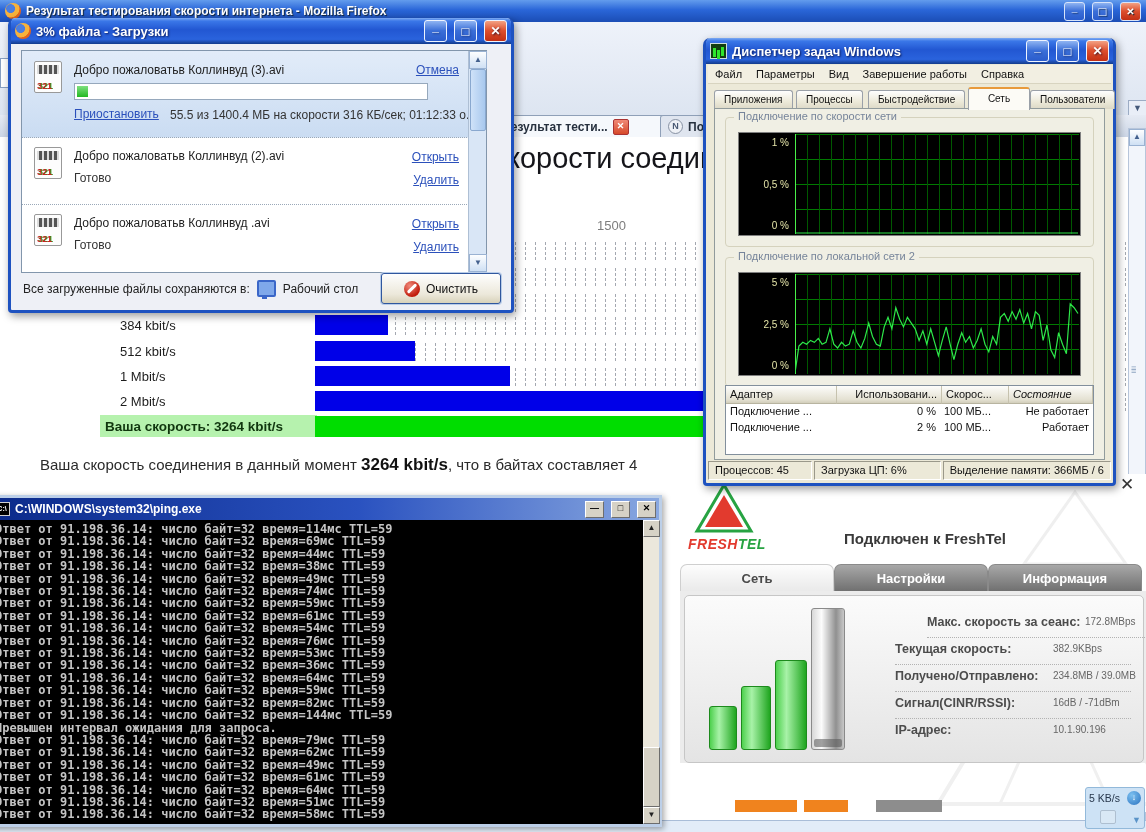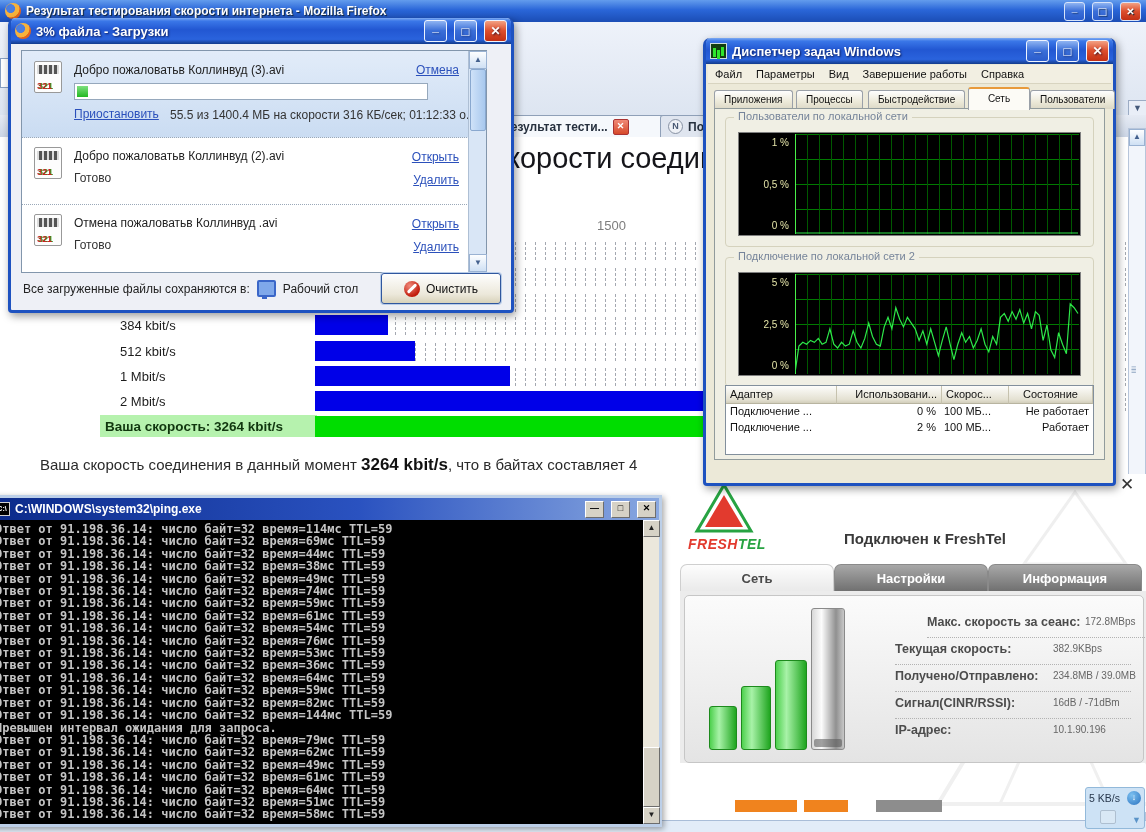--- a/index.html
+++ b/index.html
@@ -286,21 +286,21 @@
       </div>
       <div class="dl-item" style="top:86px;height:67px;">
         <span class="media-icon"></span>
         <span class="dl-name">Добро пожаловатьв Коллинвуд (2).avi</span>
         <span class="dl-status" style="left:52px;top:34px;">Готово</span>
         <span class="lnk abs" style="right:10px;top:13px;">Открыть</span>
         <span class="lnk abs" style="right:10px;top:36px;">Удалить</span>
       </div>
       <div class="dl-item" style="top:153px;height:67px;border-bottom:none;">
         <span class="media-icon"></span>
-        <span class="dl-name">Отмена пожаловатьв Коллинвуд .avi</span>
+        <span class="dl-name">Добро пожаловатьв Коллинвуд .avi</span>
         <span class="dl-status" style="left:52px;top:34px;">Готово</span>
         <span class="lnk abs" style="right:10px;top:13px;">Открыть</span>
         <span class="lnk abs" style="right:10px;top:36px;">Удалить</span>
       </div>
       <div id="dl-scroll">
         <span class="dls-btn" style="top:0;">▲</span>
         <span id="dls-thumb"></span>
         <span class="dls-btn" style="bottom:0;">▼</span>
       </div>
     </div>
@@ -332,21 +332,21 @@
       <span>Справка</span>
     </div>
     <div class="tm-tab" style="left:8px;">Приложения</div>
     <div class="tm-tab" style="left:90px;">Процессы</div>
     <div class="tm-tab" style="left:162px;">Быстродействие</div>
     <div class="tm-tab active" style="left:262px;width:42px;text-align:center;">Сеть</div>
     <div class="tm-tab" style="left:324px;">Пользователи</div>
 
     <div id="tm-panel">
       <div class="tm-group" style="top:8px;height:128px;">
-        <span class="tm-group-title">Пользователи по локальной сети</span>
+        <span class="tm-group-title">Подключение по скорости сети</span>
         <div class="tm-graph">
           <span class="tm-ylab" style="top:4px;">1 %</span>
           <span class="tm-ylab" style="top:46px;">0,5 %</span>
           <span class="tm-ylab" style="bottom:4px;">0 %</span>
           <div class="tm-plot">
             <svg width="283" height="100" preserveAspectRatio="none">
                 <polyline points="0.0,99.0 31.4,99.0 62.9,99.0 94.3,99.0 125.8,99.0 157.2,99.0 188.7,99.0 220.1,99.0 251.6,99.0 283.0,99.0" fill="none" stroke="#2ee84a" stroke-width="1.2"></polyline>
               </svg>
           </div>
         </div>
@@ -363,37 +363,42 @@
               </svg>
           </div>
         </div>
       </div>
 
       <div id="tm-table">
         <div class="tmt-head">
           <div class="c1">Адаптер</div>
           <div class="c2" style="text-align:right;">Использовани...</div>
           <div class="c3">Скорос...</div>
-          <div class="c4" style="text-align:center;">Состояние</div>
+          <div class="c4" style="text-align:left;font-style:italic;">Состояние</div>
         </div>
         <div class="tmt-row">
           <div class="c1">Подключение ...</div>
           <div class="c2">0 %</div>
           <div class="c3">100 МБ...</div>
           <div class="c4">Не работает</div>
         </div>
         <div class="tmt-row">
           <div class="c1">Подключение ...</div>
           <div class="c2">2 %</div>
           <div class="c3">100 МБ...</div>
           <div class="c4">Работает</div>
         </div>
       </div>
     </div>
 
+    <div id="tm-status">
+      <div class="s1">Процессов: 45</div>
+      <div class="s2">Загрузка ЦП: 6%</div>
+      <div class="s3">Выделение памяти: 366МБ / 6</div>
+    </div>
   </div>
 
   <div id="ft" class="abs">
     <svg class="wm" style="left:340px;top:14px;" width="110" height="80">
       <polygon points="55,4 106,76 4,76" fill="none" stroke="#efefef" stroke-width="3"></polygon>
     </svg>
     <svg class="wm" style="left:250px;top:128px;" width="250" height="210">
       <polygon points="125,8 242,202 8,202" fill="none" stroke="#f0f0f0" stroke-width="4"></polygon>
       <polygon points="125,80 180,202 70,202" fill="none" stroke="#f0f0f0" stroke-width="3"></polygon>
     </svg>

